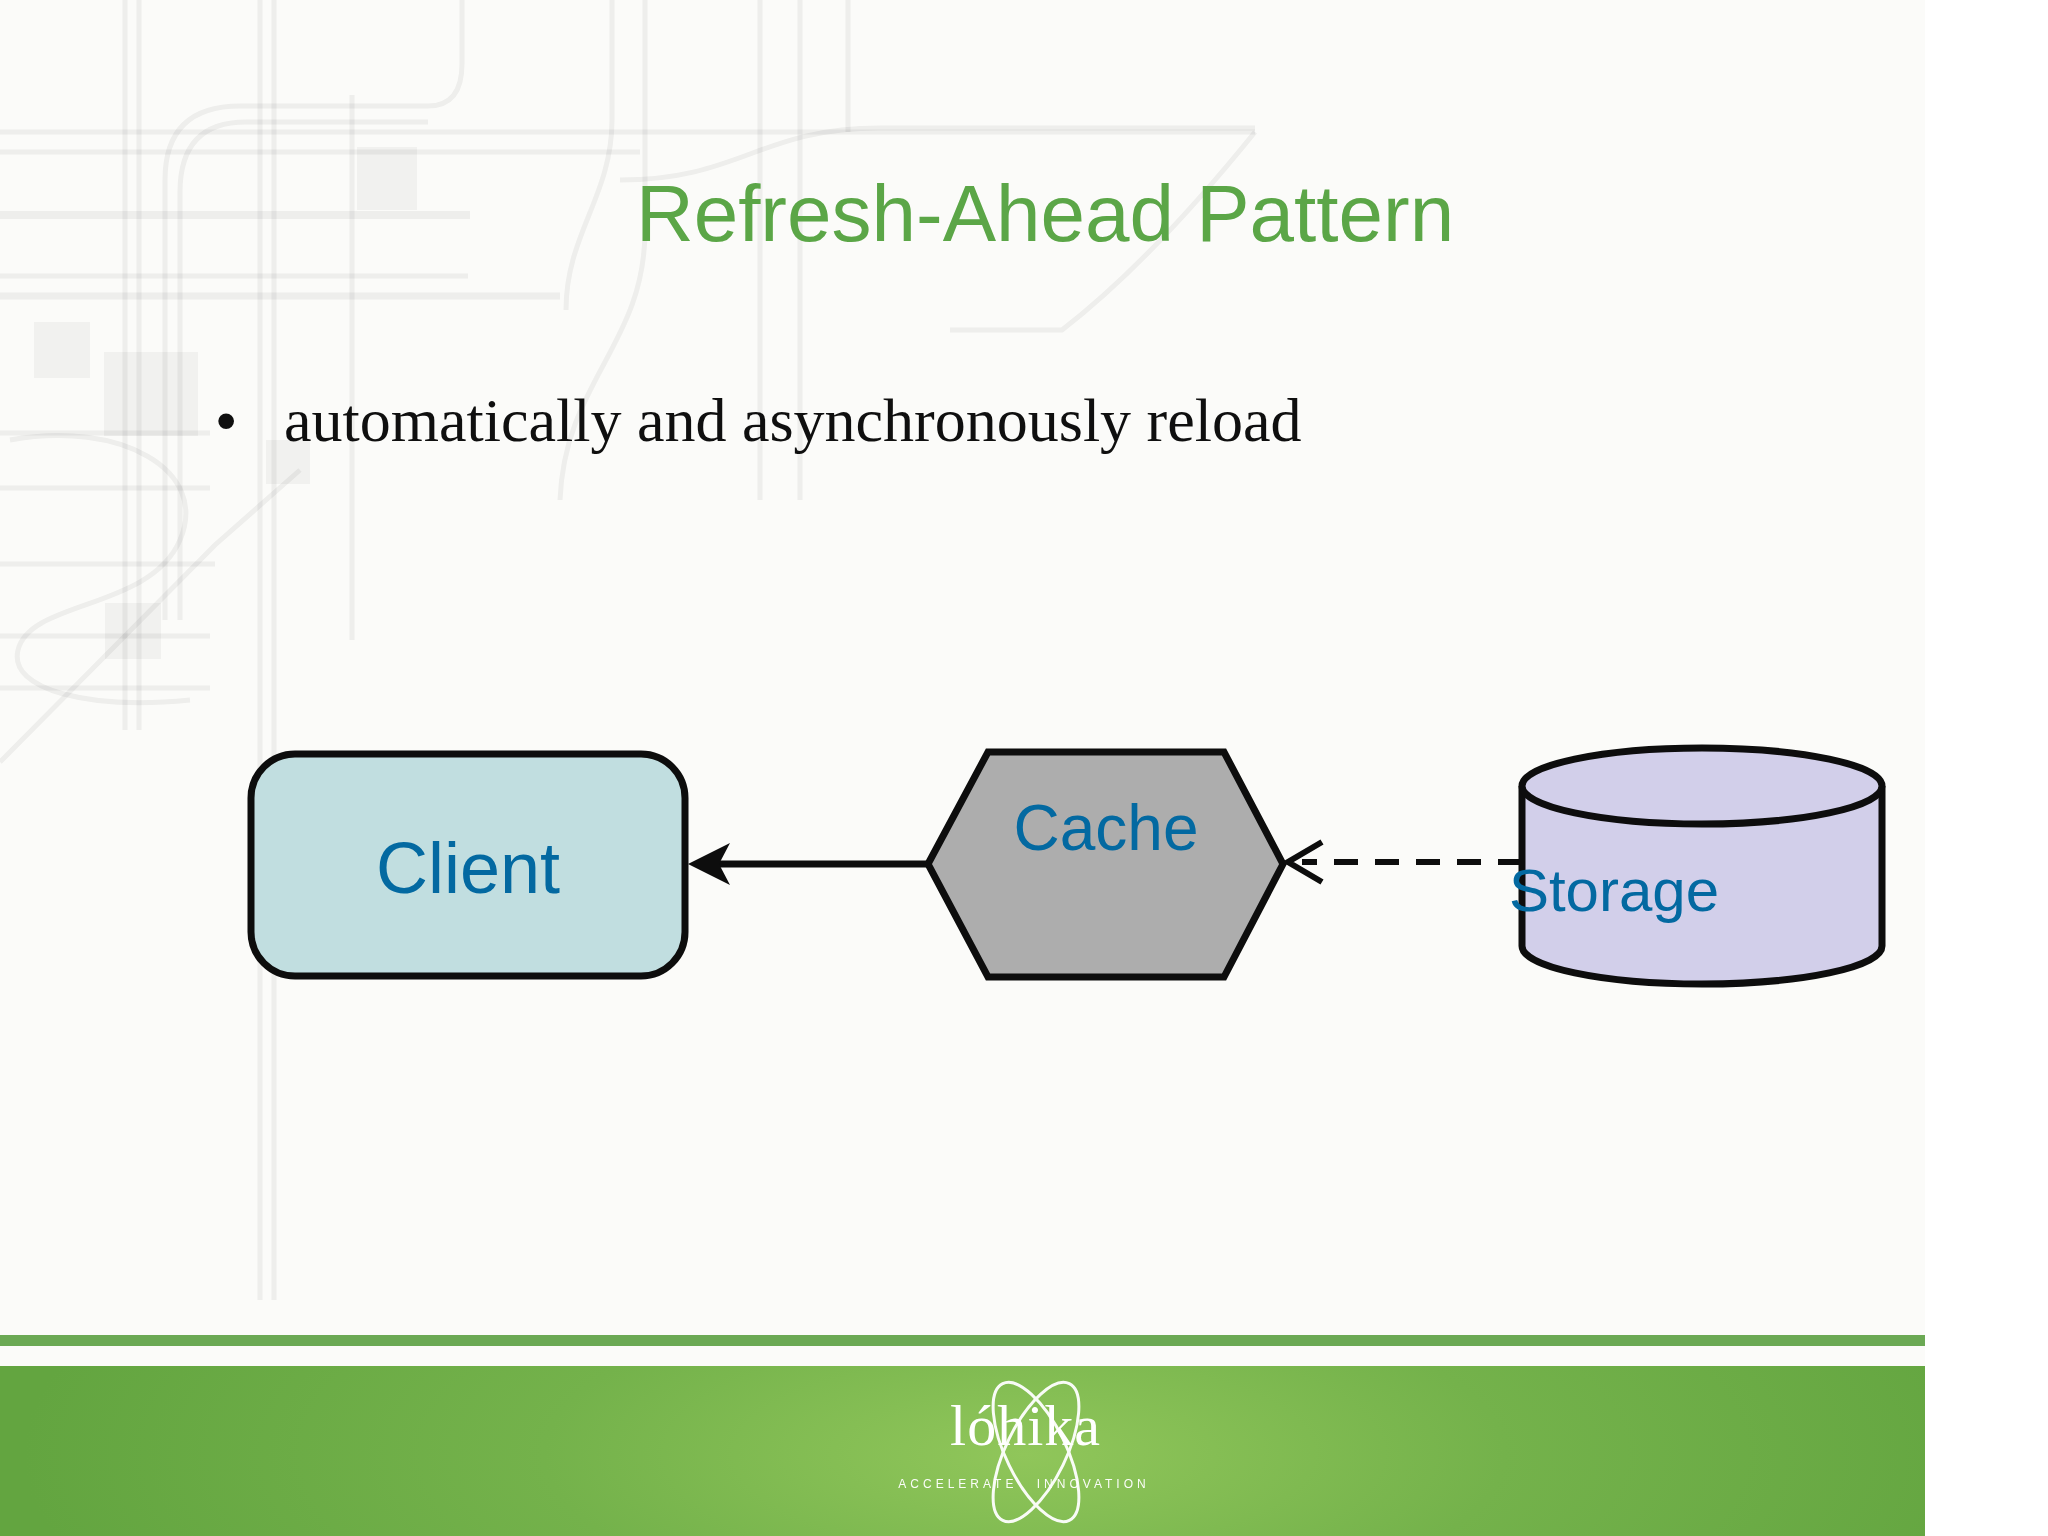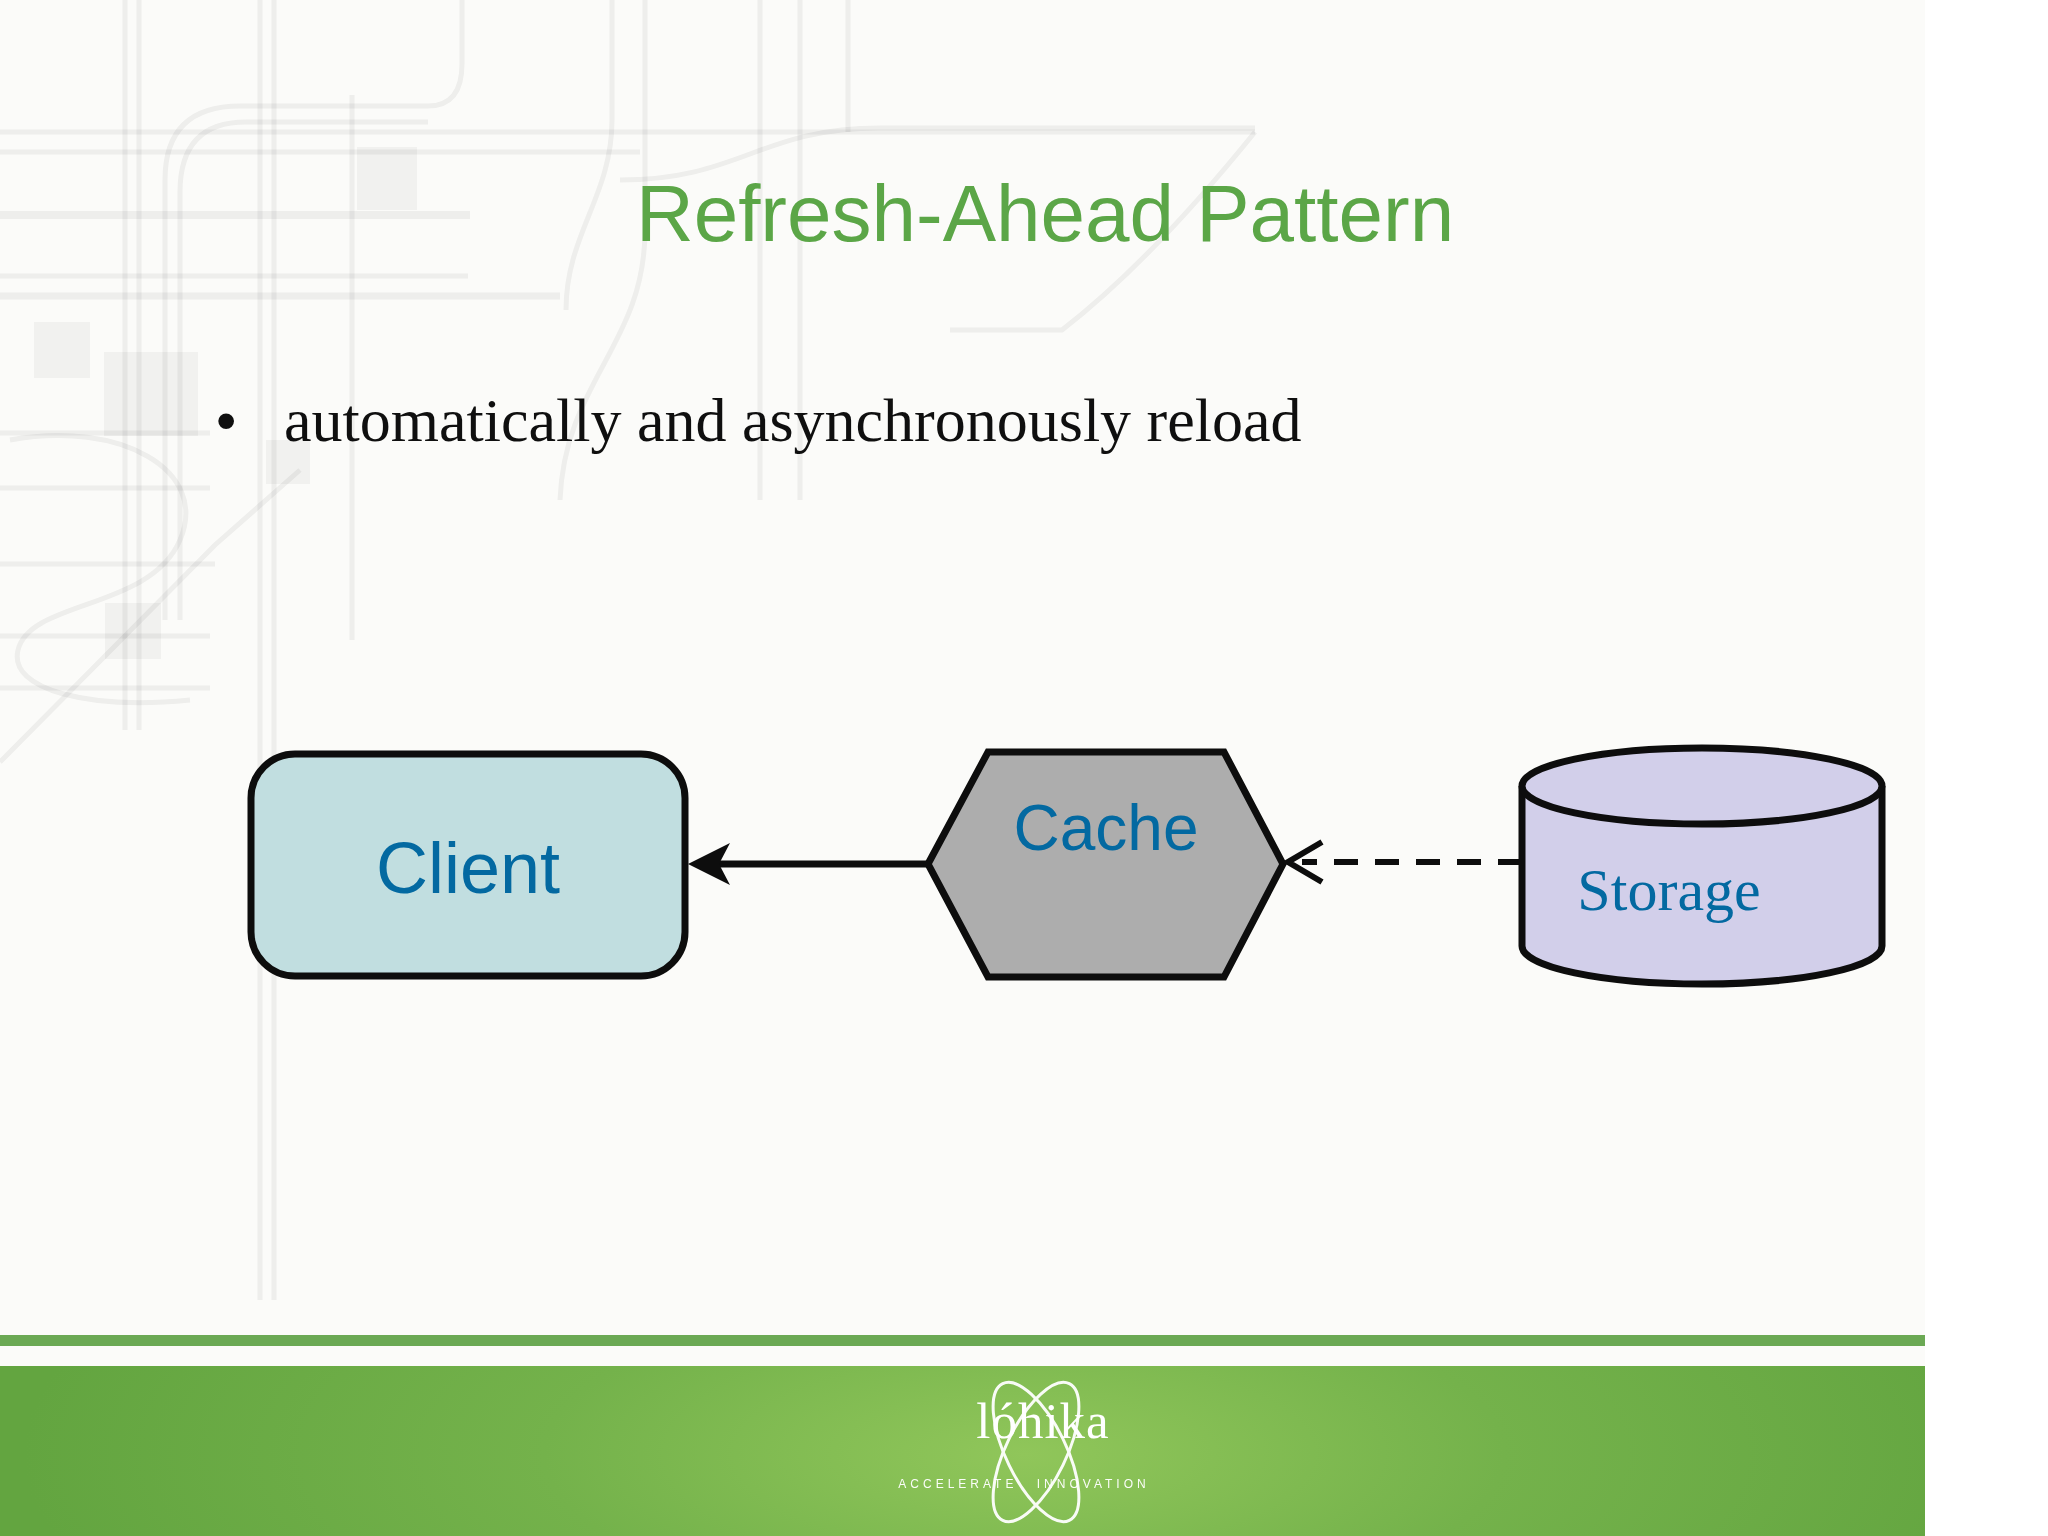--- a/index.html
+++ b/index.html
@@ -25,35 +25,35 @@
     position:absolute;left:284px;top:372px;width:1680px;
     font-size:62px;line-height:96px;color:#0f0f0f;font-family:Liberation Serif, serif;
   }
 
   .shape-label{
     position:absolute;transform:translate(-50%,-50%);
     color:#0369a1;white-space:nowrap;
   }
   .shape-label.client{left:468px;top:868px;font-size:72px;}
   .shape-label.cache{left:1106px;top:828px;font-size:64px;}
-  .shape-label.storage{left:1669px;top:890px;font-size:60px;font-family:Liberation Serif, serif;}
+  .shape-label.storage{left:1614px;top:890px;font-size:60px;}
 
   .footer-stripe{
     position:absolute;left:0;top:1335px;width:2048px;height:11px;
     background:#6ba954;
   }
   .footer-band{
     position:absolute;left:0;top:1366px;width:2048px;height:170px;
     background:radial-gradient(ellipse 1000px 340px at 50% 52%,
        #90c65a 0%, #74b24b 48%, #63a540 100%);
   }
   .logo-orbits{position:absolute;left:952px;top:1372px;pointer-events:none;}
   .logo-wordmark{
-    position:absolute;left:938px;top:1392px;width:210px;text-align:center;
-    font-family:"Liberation Serif", serif;font-size:51px;color:#ffffff;
+    position:absolute;left:891px;top:1392px;width:210px;text-align:right;
+    font-family:"Liberation Serif", serif;font-size:58px;color:#ffffff;
     letter-spacing:1px;
   }
   .logo-tagline{
     position:absolute;left:894px;top:1477px;width:260px;text-align:center;
     font-size:12px;color:rgba(255,255,255,0.96);
     letter-spacing:4px;word-spacing:12px;white-space:nowrap;
   }
 </style>
 </head>
 <body>

